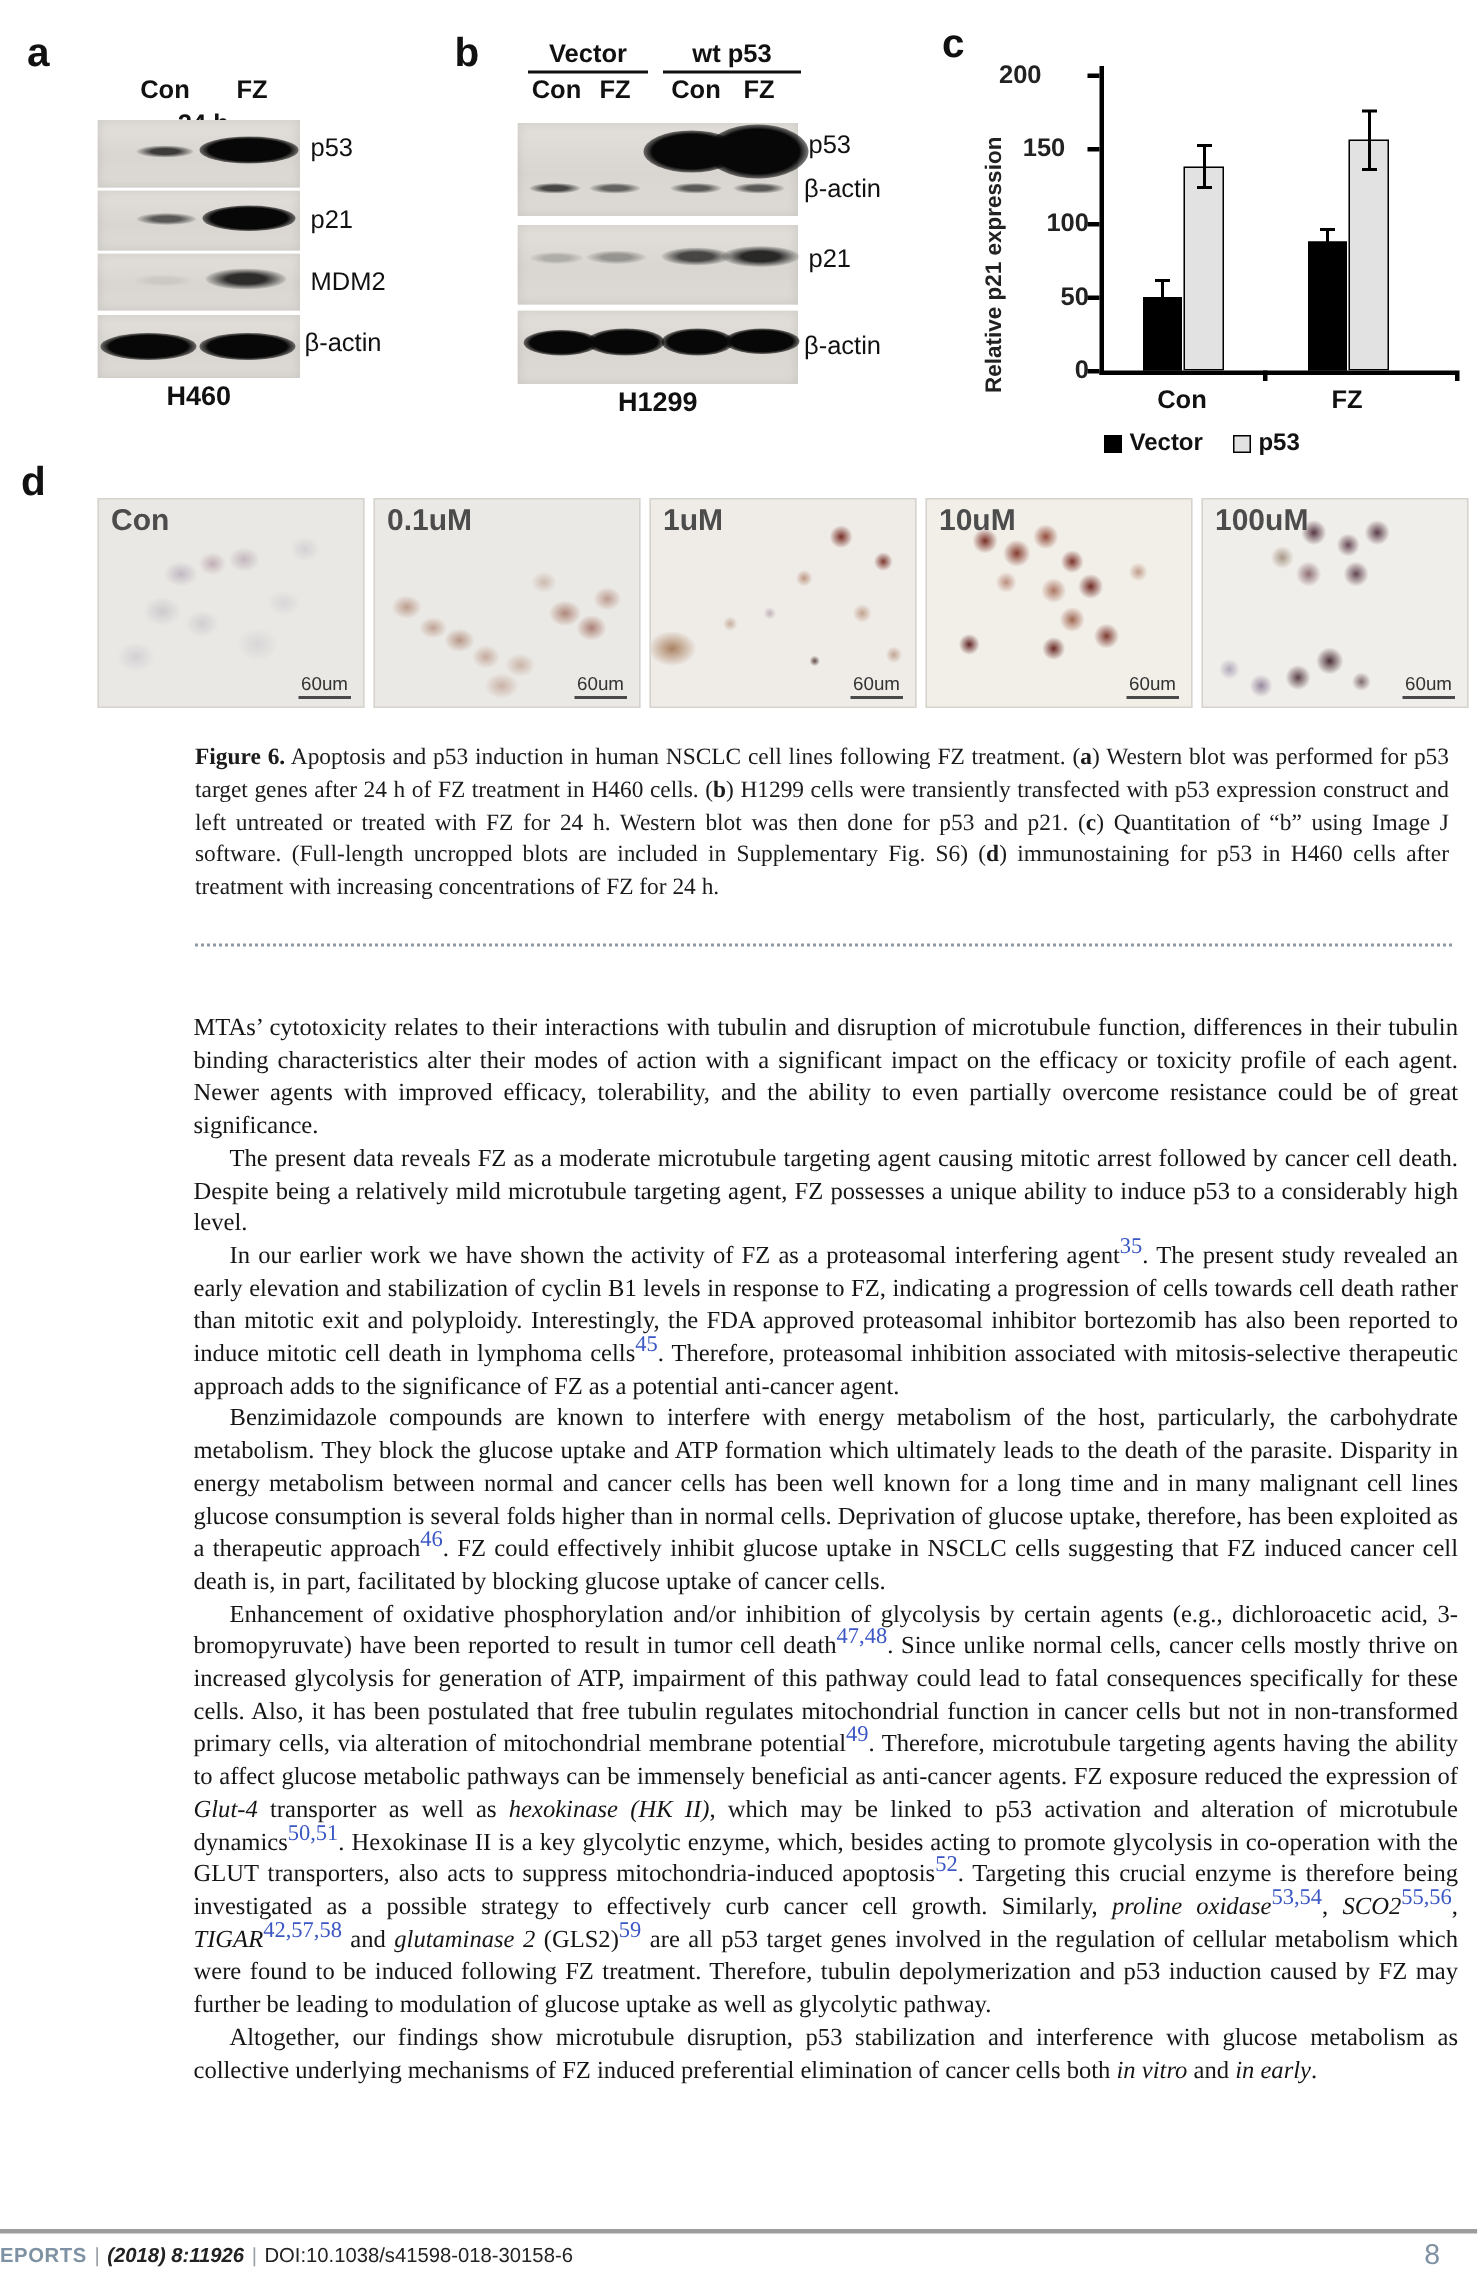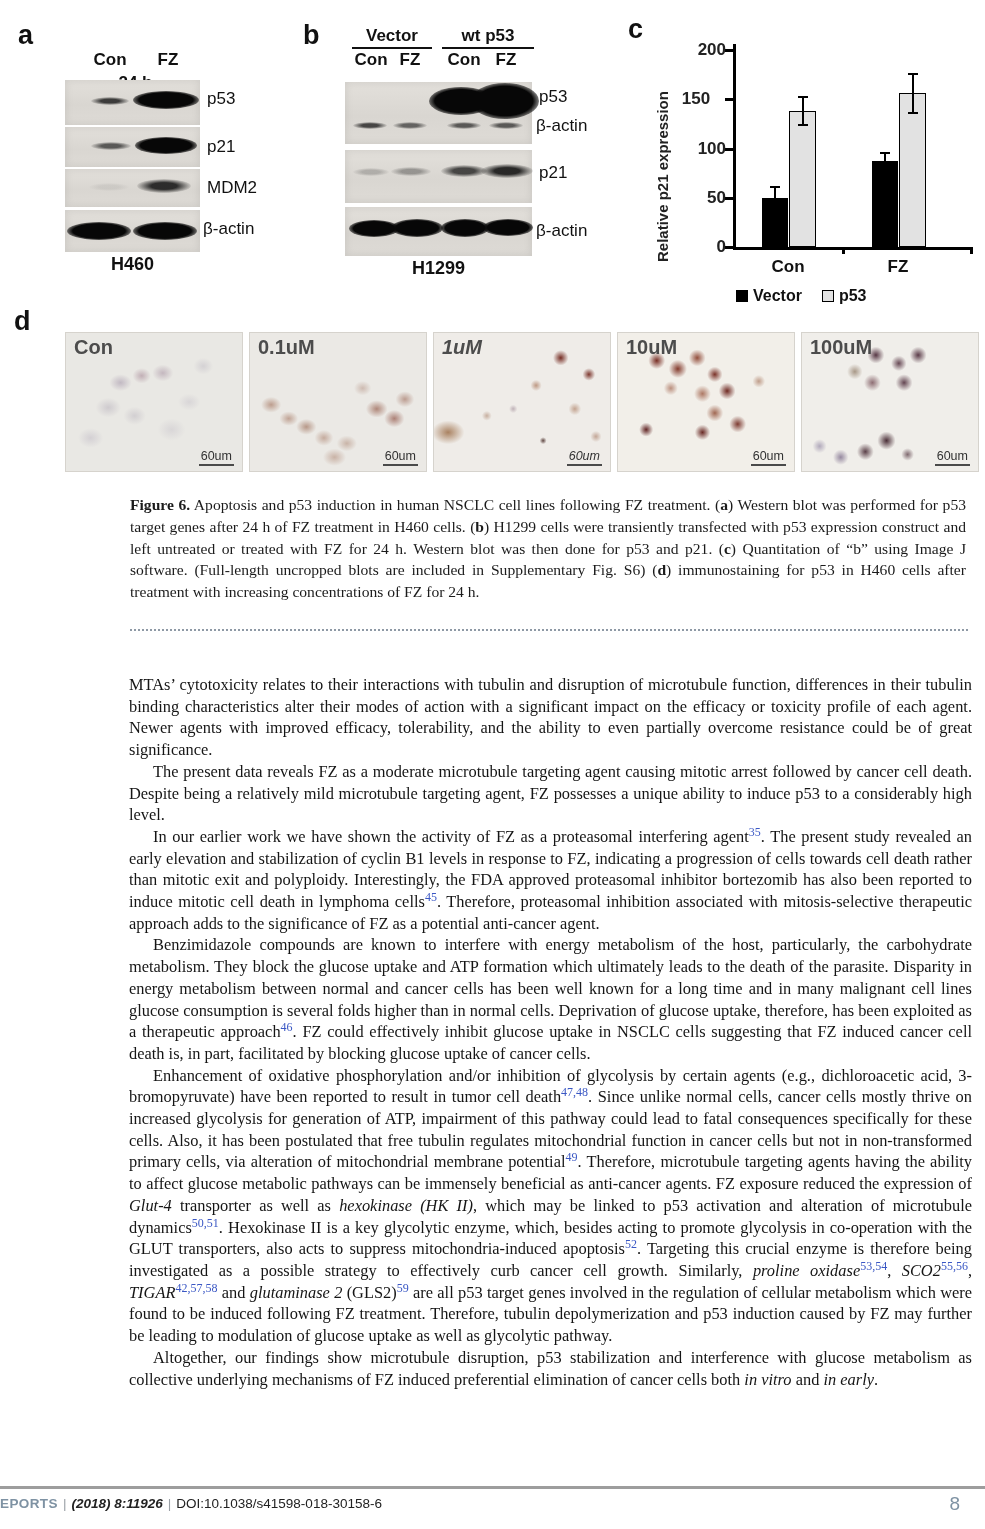--- a/index.html
+++ b/index.html
@@ -47,21 +47,21 @@
     radial-gradient(ellipse 16px 12px at 48% 90%,rgba(150,95,70,.40),transparent 72%);}
   .d-1{background-color:#efece8;background-image:
     radial-gradient(circle 11px at 72% 18%,rgba(105,25,15,.90),transparent 70%),
     radial-gradient(circle 9px at 88% 30%,rgba(105,25,15,.85),transparent 70%),
     radial-gradient(circle 8px at 58% 38%,rgba(150,85,50,.55),transparent 70%),
     radial-gradient(ellipse 22px 16px at 8% 72%,rgba(140,85,40,.70),transparent 74%),
     radial-gradient(circle 7px at 30% 60%,rgba(150,100,70,.45),transparent 70%),
     radial-gradient(circle 6px at 45% 55%,rgba(120,90,110,.40),transparent 70%),
     radial-gradient(circle 9px at 80% 55%,rgba(150,90,55,.50),transparent 70%),
     radial-gradient(circle 5px at 62% 78%,rgba(60,30,25,.80),transparent 70%),
-    radial-gradient(circle 8px at 92% 75%,rgba(140,80,50,.45),transparent 70%); font-style: italic;}
+    radial-gradient(circle 8px at 92% 75%,rgba(140,80,50,.45),transparent 70%);}
   .d-10{background-color:#f2efe9;background-image:
     radial-gradient(circle 12px at 22% 20%,rgba(110,30,20,.92),transparent 70%),
     radial-gradient(circle 13px at 34% 26%,rgba(120,40,25,.90),transparent 70%),
     radial-gradient(circle 12px at 45% 18%,rgba(130,50,30,.85),transparent 70%),
     radial-gradient(circle 11px at 55% 30%,rgba(110,30,20,.90),transparent 70%),
     radial-gradient(circle 12px at 48% 44%,rgba(150,80,55,.75),transparent 70%),
     radial-gradient(circle 12px at 62% 42%,rgba(100,25,18,.92),transparent 70%),
     radial-gradient(circle 12px at 55% 58%,rgba(140,70,45,.80),transparent 70%),
     radial-gradient(circle 12px at 68% 66%,rgba(110,35,25,.88),transparent 70%),
     radial-gradient(circle 11px at 48% 72%,rgba(90,20,15,.90),transparent 70%),
@@ -79,21 +79,21 @@
     radial-gradient(circle 12px at 36% 86%,rgba(70,40,50,.88),transparent 70%),
     radial-gradient(circle 11px at 22% 90%,rgba(90,70,110,.60),transparent 70%),
     radial-gradient(circle 10px at 10% 82%,rgba(100,85,130,.45),transparent 70%),
     radial-gradient(circle 9px at 60% 88%,rgba(80,50,60,.70),transparent 70%);}
   
   .caption{position:absolute;left:130px;top:494px;width:836px;font-size:15.6px;line-height:21.8px;text-align:justify;color:#1b1b1b;}
   .dotted-sep{position:absolute;left:130px;top:629px;width:838px;border-bottom:2px dotted #8e99a5;}
   .body-text{position:absolute;left:129px;top:674px;width:843px;font-size:16.4px;line-height:21.7px;text-align:justify;color:#151515;}
   .body-text p{margin:0;}
   .body-text p.indent{text-indent:24px;}
-  sup.ref{color:#3a57c4;font-size:12px;line-height:0;vertical-align:super;}
+  sup.ref{color:#3a57c4;font-size:15px;line-height:0;vertical-align:super;}
   
   .footer-rule{position:absolute;left:0;top:1486px;width:985px;height:3px;background:#9d9d9d;}
   .footer{position:absolute;left:0;top:1496px;width:985px;font-family:"Liberation Sans",sans-serif;font-size:13.5px;color:#222;}
   .footer .journal{color:#7e92a3;font-weight:bold;letter-spacing:.4px;}
   .footer .sep{color:#9aa0a6;padding:0 5px;}
   .footer .cite{font-style:italic;font-weight:bold;}
   .footer .page-num{position:absolute;right:25px;top:-3px;font-size:19px;color:#7e92a3;}
 </style>
 </head>
 <body>
@@ -170,21 +170,21 @@
       <div style="position: absolute; left: 93px; top: 222px; width: 237px; height: 3px; background: rgb(0, 0, 0);"></div>
       <div style="position: absolute; left: 85px; top: 221px; width: 8px; height: 3px; background: rgb(0, 0, 0);"></div>
       <div class="tick-label" style="position: absolute; left: 26px; top: 212px; width: 60px; text-align: right;">0</div>
       <div style="position: absolute; left: 85px; top: 171.75px; width: 8px; height: 3px; background: rgb(0, 0, 0);"></div>
       <div class="tick-label" style="position: absolute; left: 26px; top: 162.75px; width: 60px; text-align: right;">50</div>
       <div style="position: absolute; left: 85px; top: 122.5px; width: 8px; height: 3px; background: rgb(0, 0, 0);"></div>
       <div class="tick-label" style="position: absolute; left: 26px; top: 113.5px; width: 60px; text-align: right;">100</div>
       <div style="position: absolute; left: 85px; top: 73.25px; width: 8px; height: 3px; background: rgb(0, 0, 0);"></div>
       <div class="tick-label" style="position: absolute; left: 26px; top: 64.25px; width: 60px; text-align: center;">150</div>
       <div style="position: absolute; left: 85px; top: 24px; width: 8px; height: 3px; background: rgb(0, 0, 0);"></div>
-      <div class="tick-label" style="position: absolute; left: 26px; top: 15px; width: 60px; text-align: right;">200</div>
+      <div class="tick-label" style="position: absolute; left: 26px; top: 15px; width: 60px; text-align: left;">200</div>
       <div style="position: absolute; left: 202px; top: 222px; width: 3px; height: 7px; background: rgb(0, 0, 0);"></div>
       <div style="position: absolute; left: 330px; top: 222px; width: 3px; height: 7px; background: rgb(0, 0, 0);"></div>
       <div style="position: absolute; left: 122px; top: 172.75px; width: 26px; height: 49.25px; background: rgb(0, 0, 0); border: 1.5px solid rgb(0, 0, 0); box-sizing: border-box;"></div>
       <div style="position: absolute; left: 134px; top: 161.915px; width: 2px; height: 21.67px; background: rgb(0, 0, 0);"></div>
       <div style="position: absolute; left: 130px; top: 160.915px; width: 10px; height: 2px; background: rgb(0, 0, 0);"></div>
       <div style="position: absolute; left: 130px; top: 182.585px; width: 10px; height: 2px; background: rgb(0, 0, 0);"></div>
       <div style="position: absolute; left: 232px; top: 136.305px; width: 26px; height: 85.695px; background: rgb(0, 0, 0); border: 1.5px solid rgb(0, 0, 0); box-sizing: border-box;"></div>
       <div style="position: absolute; left: 244px; top: 128.425px; width: 2px; height: 15.76px; background: rgb(0, 0, 0);"></div>
       <div style="position: absolute; left: 240px; top: 127.425px; width: 10px; height: 2px; background: rgb(0, 0, 0);"></div>
       <div style="position: absolute; left: 240px; top: 143.185px; width: 10px; height: 2px; background: rgb(0, 0, 0);"></div>

